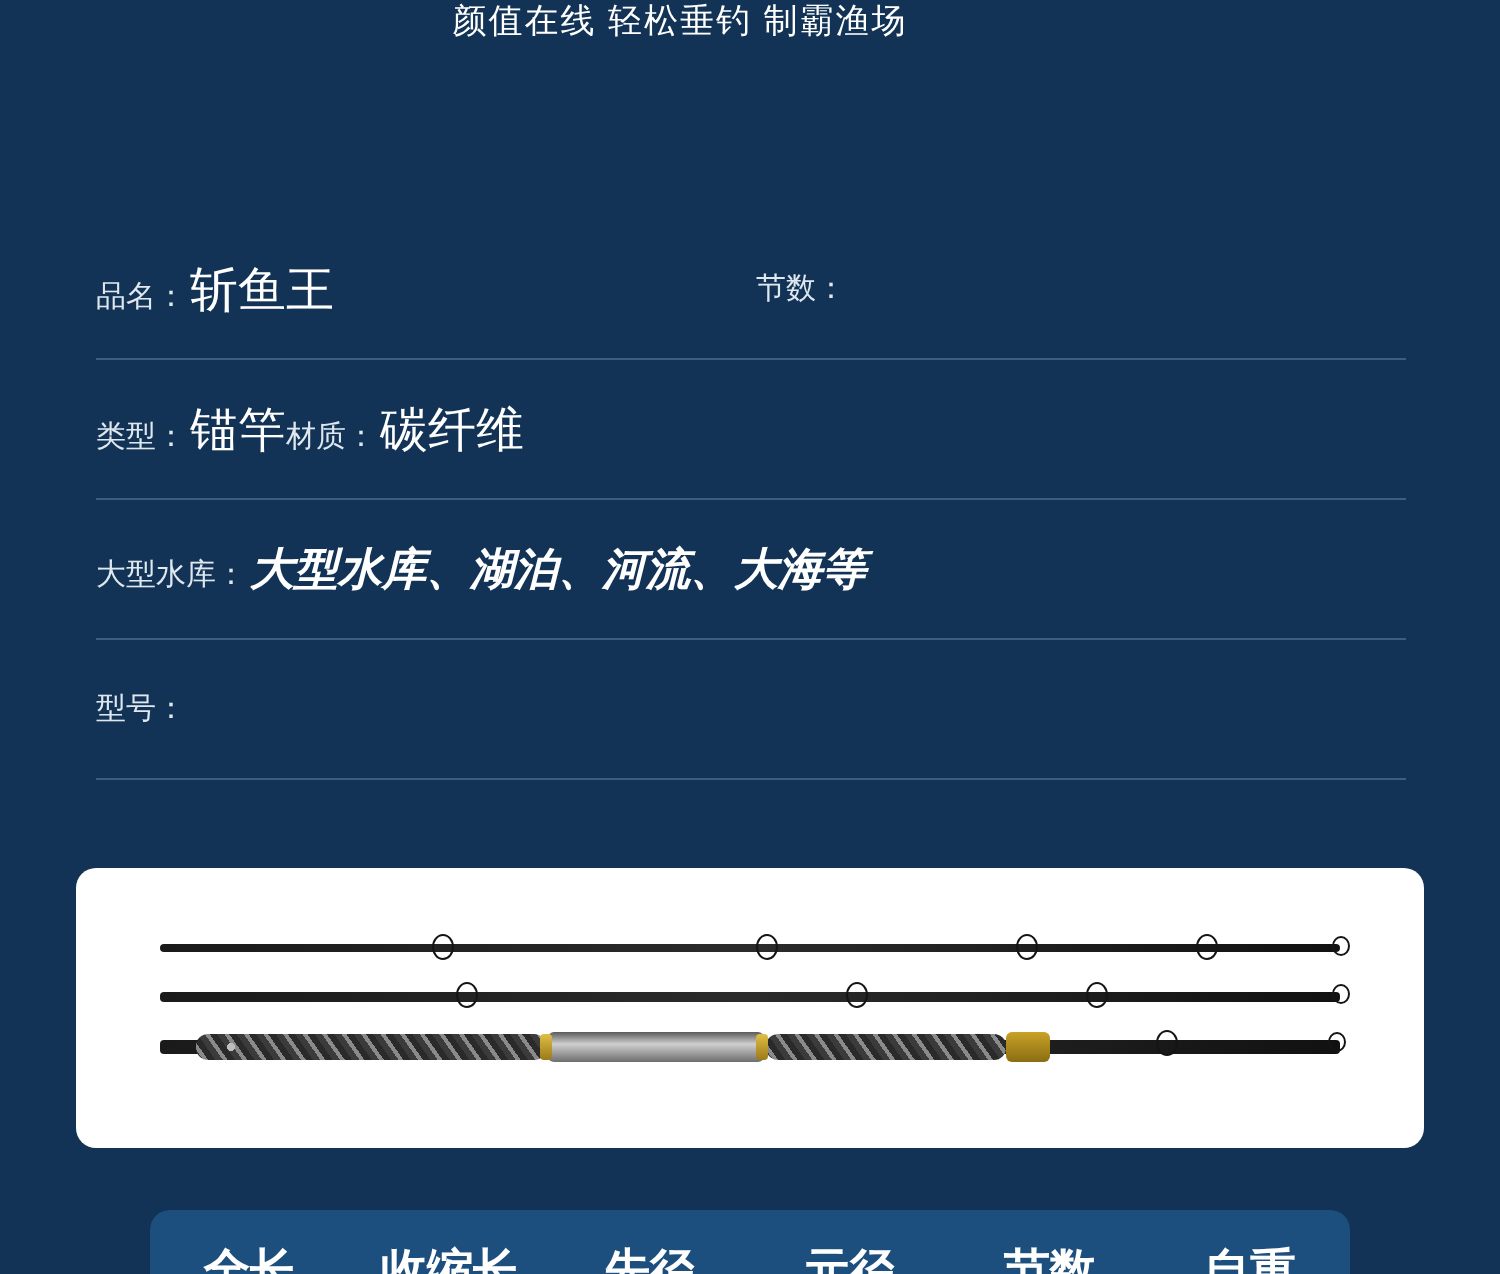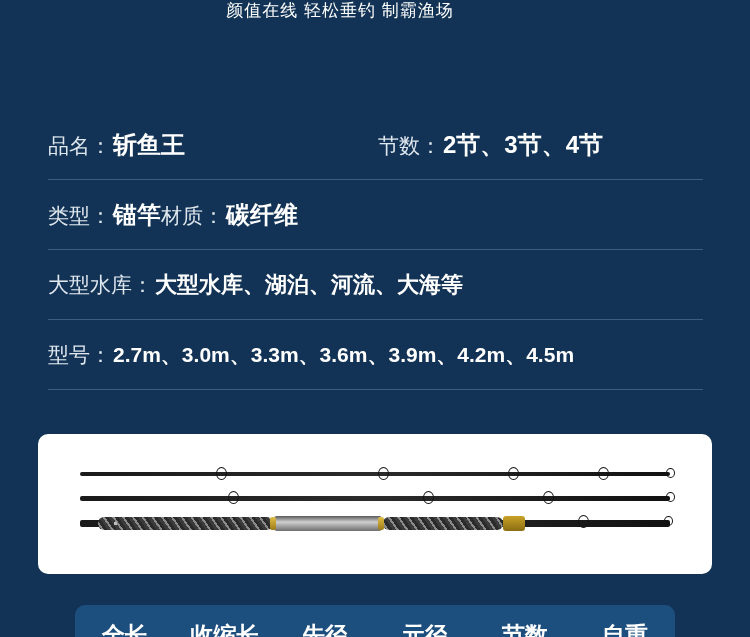--- a/index.html
+++ b/index.html
@@ -55,33 +55,34 @@
   }
   .cell {
     display: flex;
     align-items: baseline;
     white-space: nowrap;
   }
   .cell-left {
     width: 330px;
   }
   .label {
-    font-size: 21px;
+    font-size: 15px;
     color: #dfe7ef;
     font-weight: 400;
   }
   .value {
     font-size: 24px;
     color: #ffffff;
-    font-weight: 700;
+    font-weight: 400;
     margin-left: 2px;
   }
   .value-sm {
     font-size: 22px;
     font-weight: 700;
+    font-style: italic;
   }
   .value-models {
     font-size: 21px;
     font-weight: 700;
     letter-spacing: 0px;
   }
 
   
   .product-card {
     position: absolute;
@@ -195,21 +196,20 @@
 
   <div class="spec">
 
     <div class="spec-row">
       <div class="cell cell-left">
         <span class="label">品名：</span>
         <span class="value">斩鱼王</span>
       </div>
       <div class="cell">
         <span class="label">节数：</span>
-        <span class="value">2节、3节、4节</span>
       </div>
     </div>
 
     <div class="spec-row">
       <div class="cell">
         <span class="label">类型：</span>
         <span class="value">锚竿</span>
       </div>
       <div class="cell cell-left">
         <span class="label">材质：</span>
@@ -220,21 +220,20 @@
     <div class="spec-row">
       <div class="cell">
         <span class="label">大型水库：</span>
         <span class="value value-sm">大型水库、湖泊、河流、大海等</span>
       </div>
     </div>
 
     <div class="spec-row">
       <div class="cell">
         <span class="label">型号：</span>
-        <span class="value value-models">2.7m、3.0m、3.3m、3.6m、3.9m、4.2m、4.5m</span>
       </div>
     </div>
 
   </div>
 
   <div class="product-card">
     <div class="rod rod-1"></div>
     <div class="tip-ring" style="top:34px; left:628px;"></div>
     <div class="guide" style="top:33px; left:560px;"></div>
     <div class="guide" style="top:33px; left:470px;"></div>

